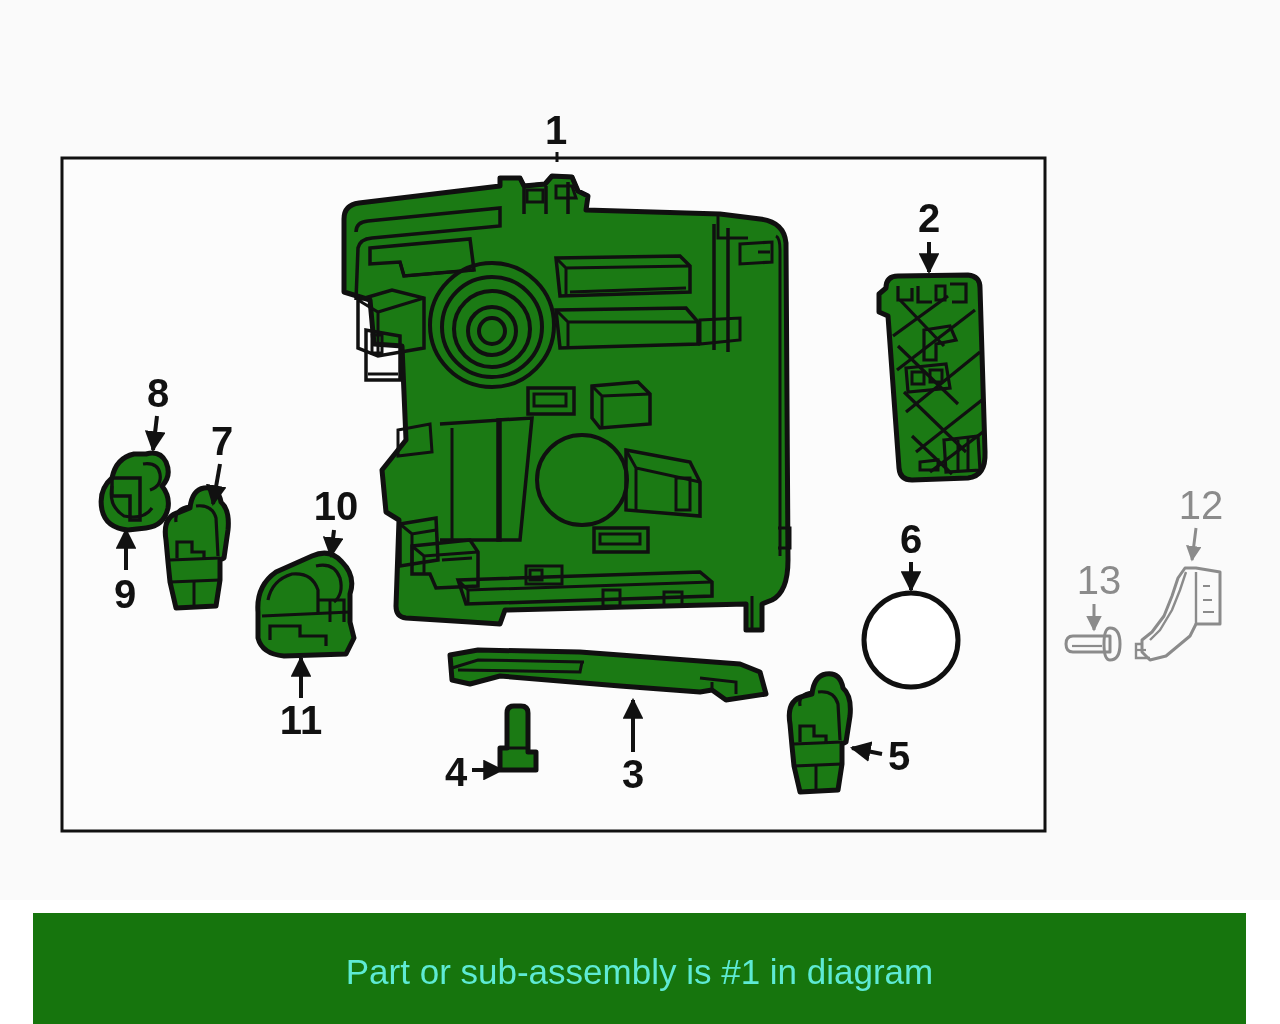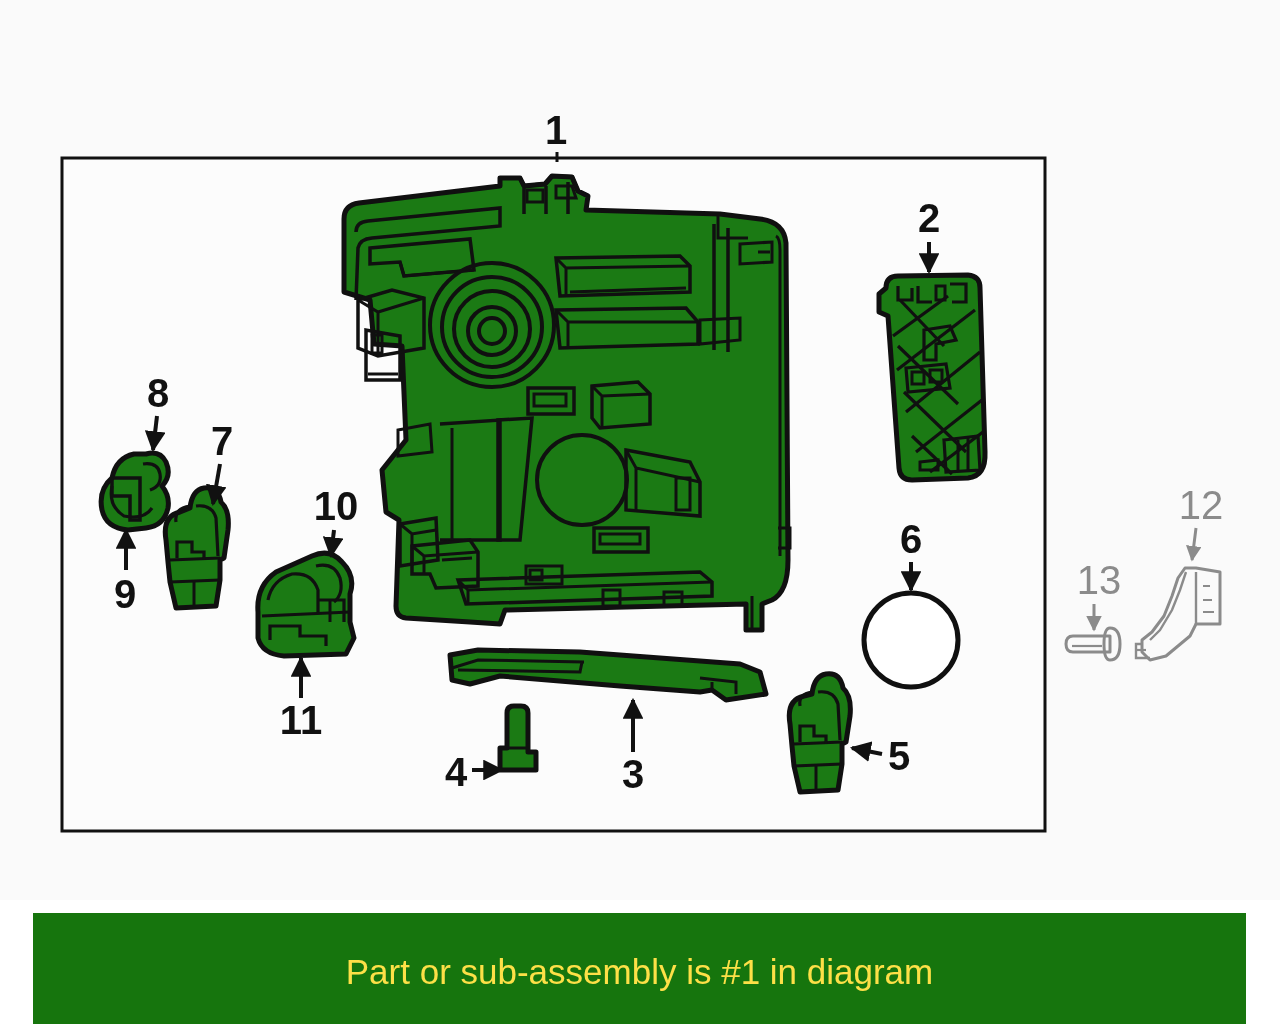--- a/index.html
+++ b/index.html
@@ -52,21 +52,21 @@
     height: 118px;
     background: #16750d;
     box-sizing: border-box;
     display: flex;
     flex-direction: column;
     align-items: center;
     justify-content: center;
     line-height: 1.12;
   }
   .notice-line {
-    color: #fde047;
+    color: #5eead4;
     font-family: "Liberation Sans", sans-serif;
     font-size: 35px;
     font-weight: 400;
     letter-spacing: 0px;
     white-space: nowrap;
     text-align: center;
   }
 
   .callout-num {
     font-family: "Liberation Sans", sans-serif;

